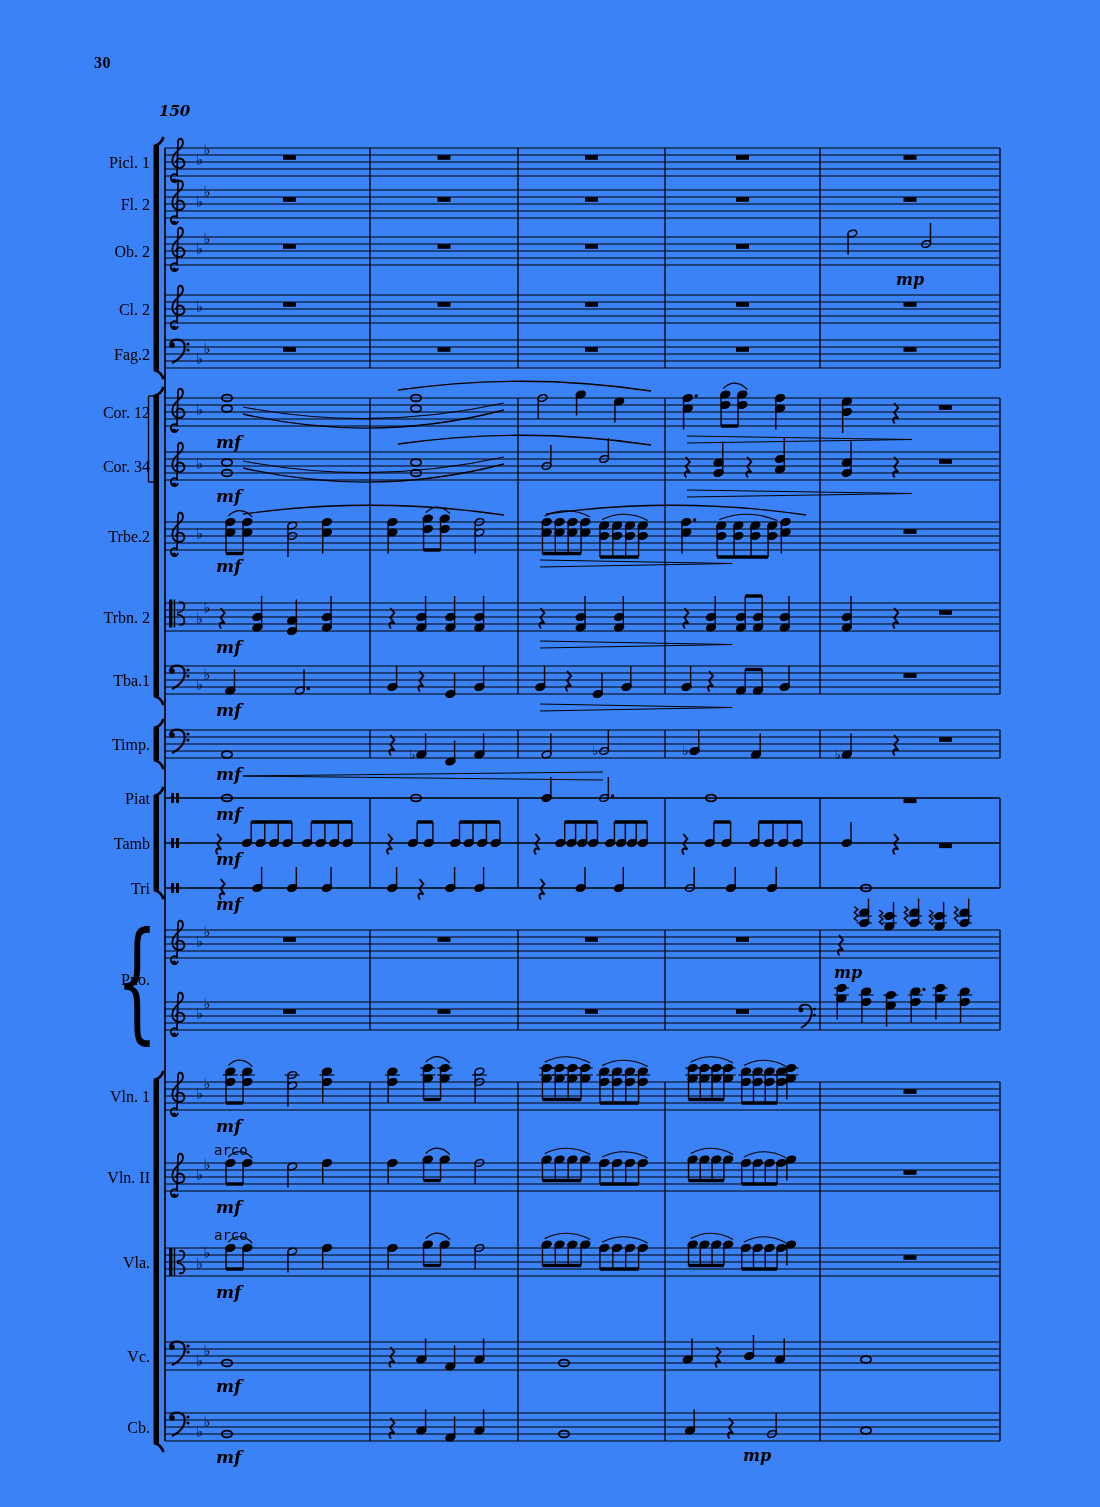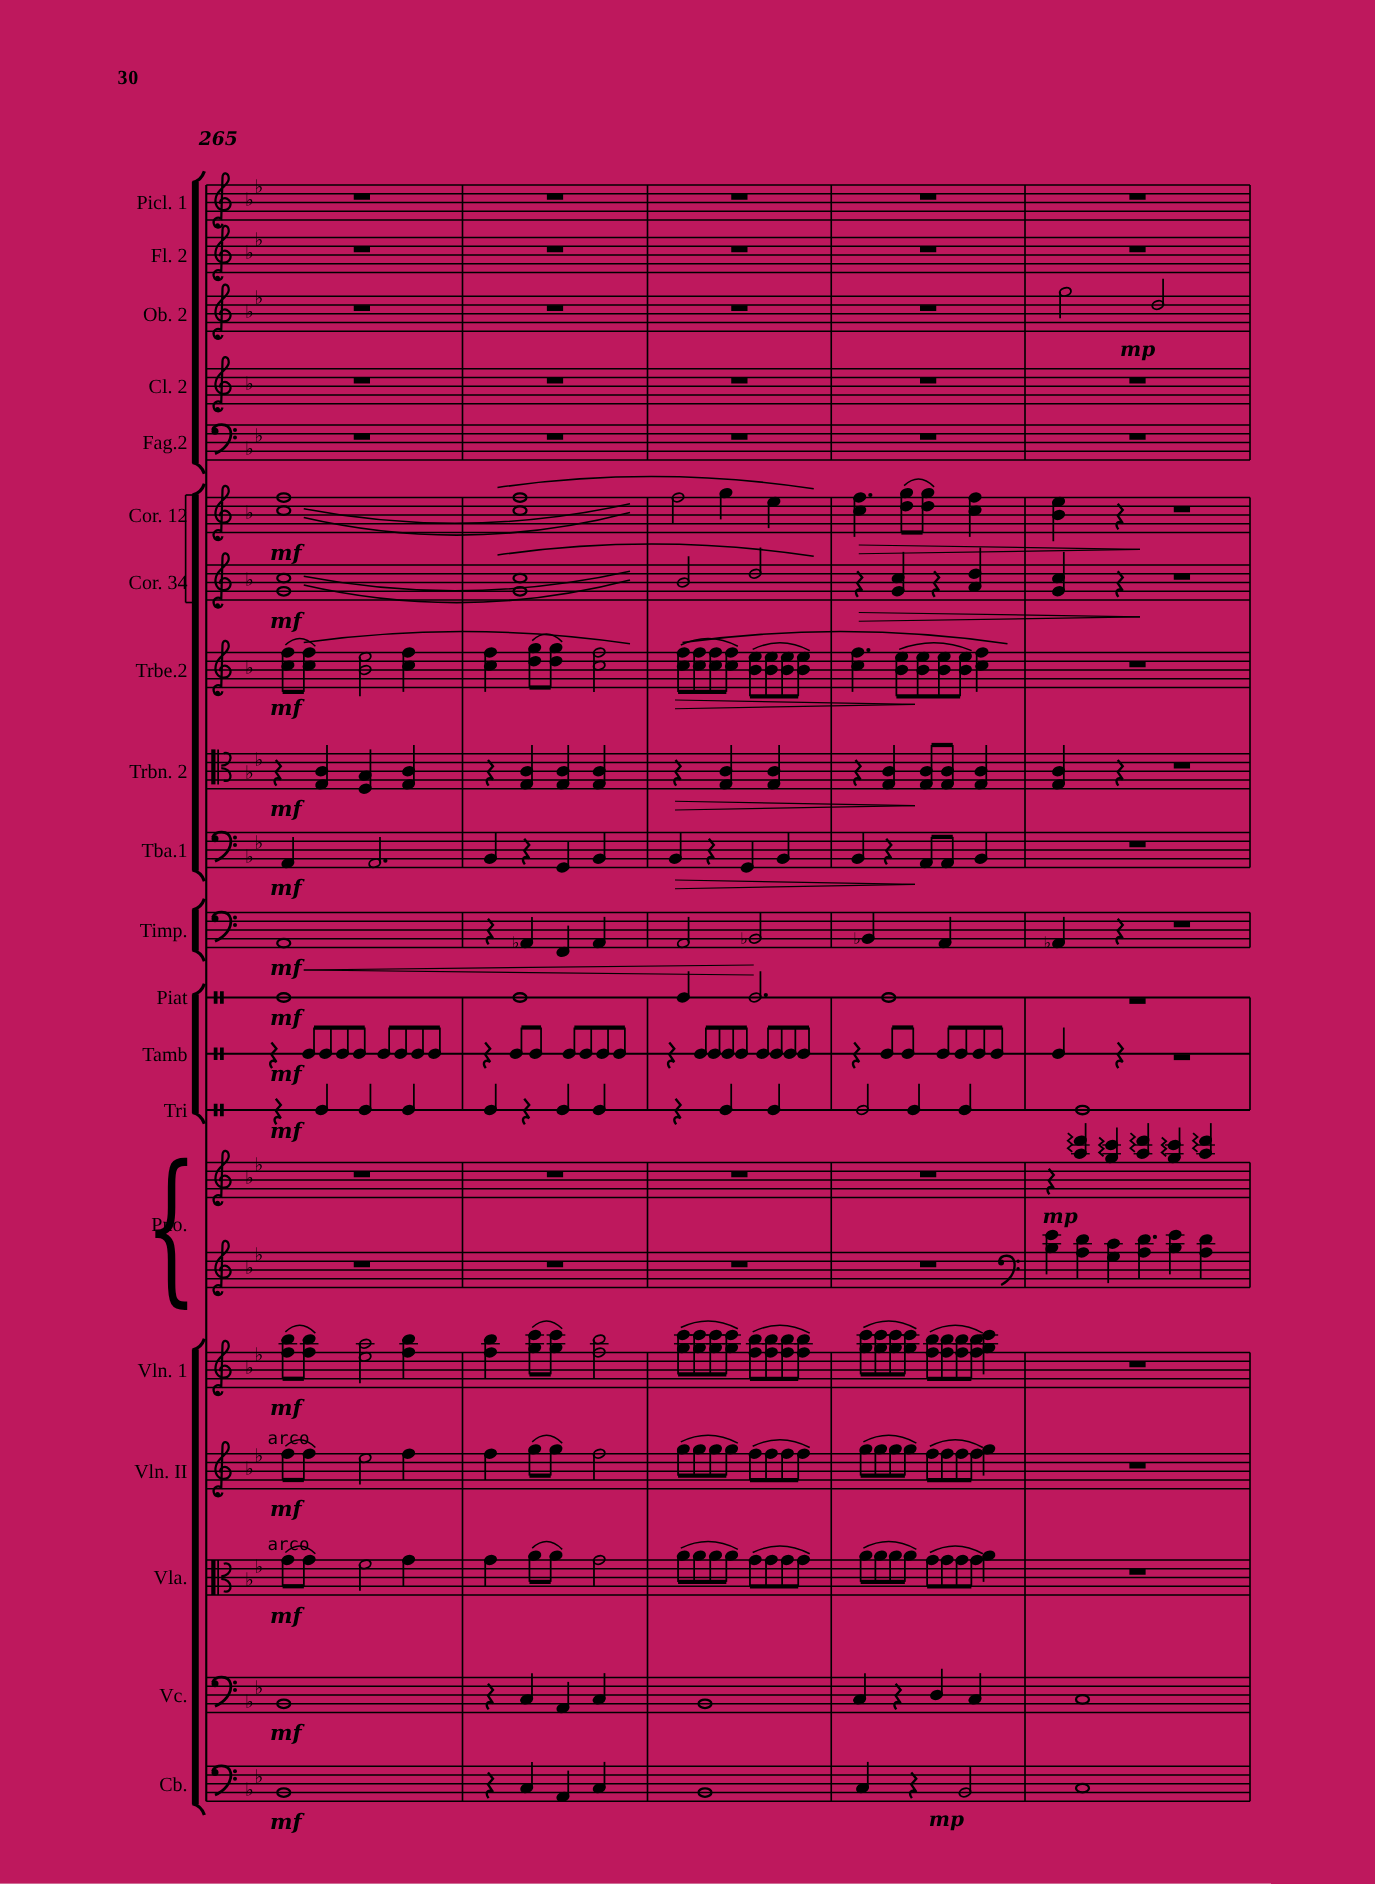--- a/index.html
+++ b/index.html
@@ -1,27 +1,27 @@
 <!DOCTYPE html>
 <html><head>
 <meta charset="utf-8">
 <style>
   html,body{margin:0;padding:0;background:#e8e8e8;}
-  #page{position:relative;width:1100px;height:1507px;background:#be185d;margin:0 auto;
+  #page{position:relative;width:1100px;height:1507px;background:#3b82f6;margin:0 auto;
         font-family:"Liberation Serif",serif;color:#000;overflow:hidden;}
   #page-num{position:absolute;left:94px;top:54px;font:600 16px "Liberation Serif",serif;letter-spacing:.5px;}
   #rehearsal{position:absolute;left:159px;top:102px;font:italic 700 15px "DejaVu Serif",serif;}
   #score-svg{position:absolute;left:0;top:0;}
 </style>
 </head>
 <body>
 
 <div id="page">
   <span id="page-num">30</span>
-  <span id="rehearsal">265</span>
+  <span id="rehearsal">150</span>
   <svg id="score-svg" width="1100" height="1507" viewBox="0 0 1100 1507" xmlns="http://www.w3.org/2000/svg">
       <g>
         <line x1="370" y1="148" x2="370" y2="368" stroke="#000000" stroke-width="1.3"></line>
         <line x1="518" y1="148" x2="518" y2="368" stroke="#000000" stroke-width="1.3"></line>
         <line x1="665" y1="148" x2="665" y2="368" stroke="#000000" stroke-width="1.3"></line>
         <line x1="820" y1="148" x2="820" y2="368" stroke="#000000" stroke-width="1.3"></line>
         <line x1="1000" y1="148" x2="1000" y2="368" stroke="#000000" stroke-width="1.3"></line>
         <line x1="370" y1="398" x2="370" y2="694" stroke="#000000" stroke-width="1.3"></line>
         <line x1="518" y1="398" x2="518" y2="694" stroke="#000000" stroke-width="1.3"></line>
         <line x1="665" y1="398" x2="665" y2="694" stroke="#000000" stroke-width="1.3"></line>

